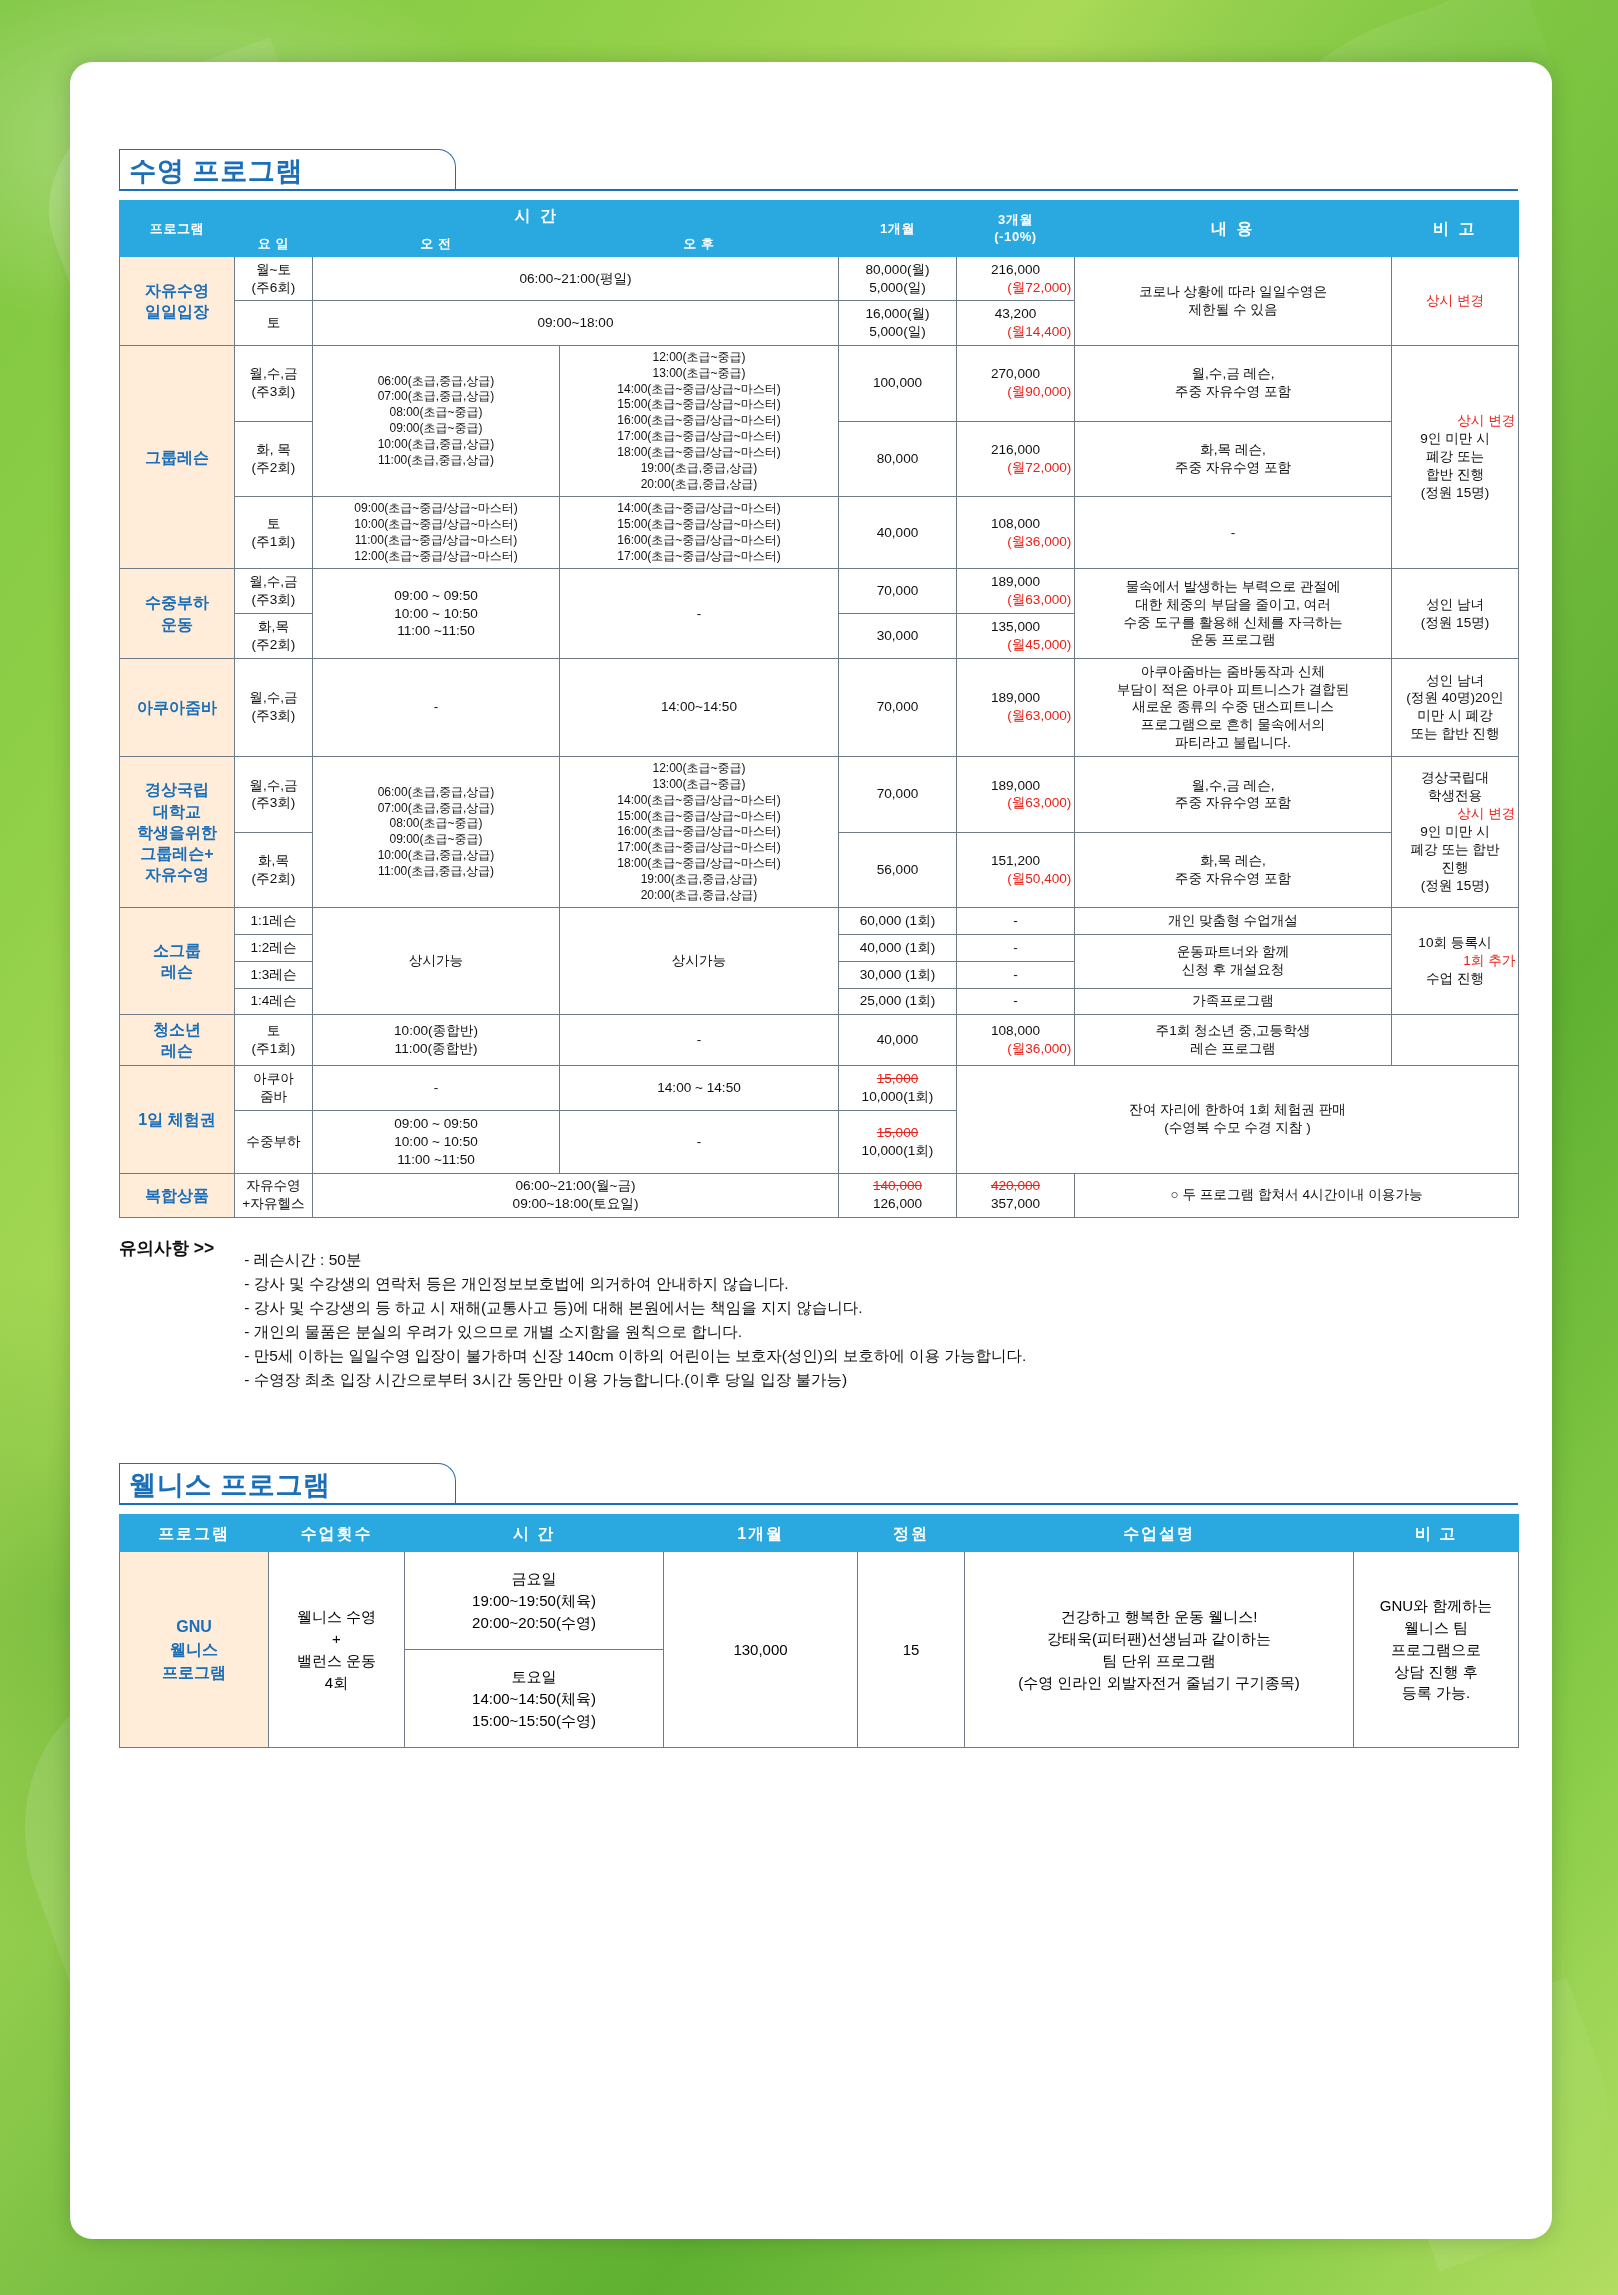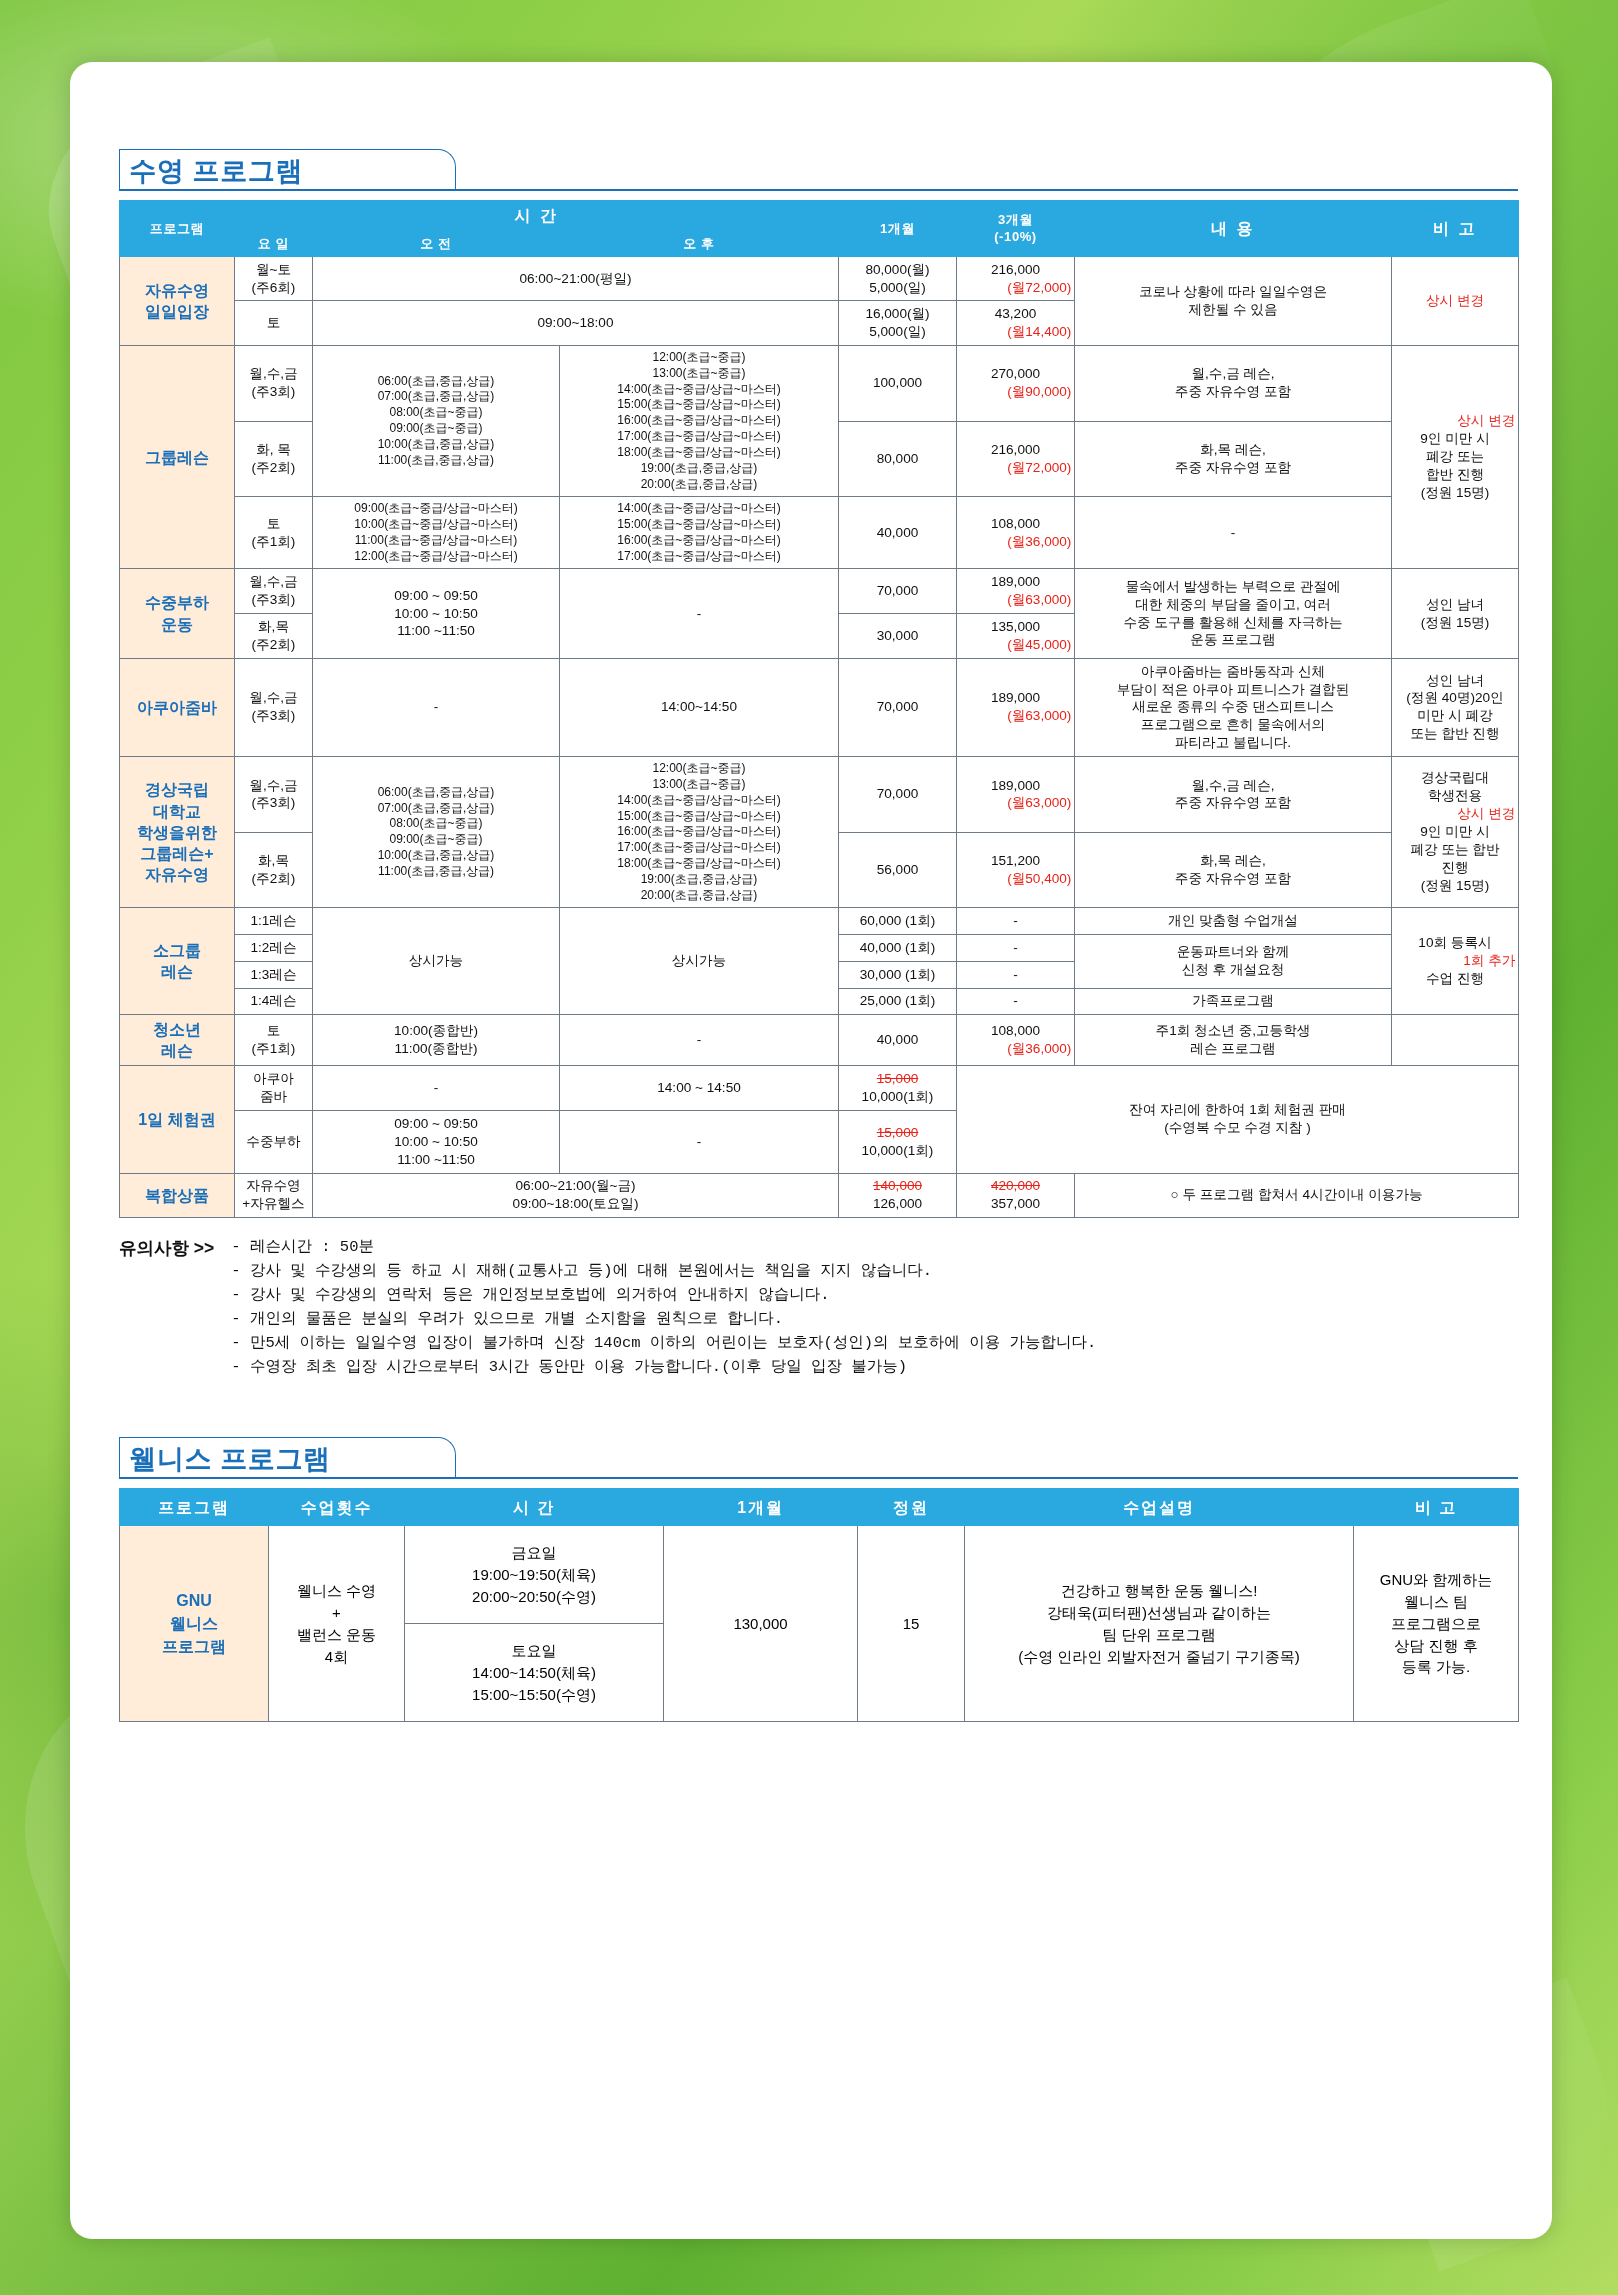--- a/index.html
+++ b/index.html
@@ -138,24 +138,23 @@
   }
   .notes-label {
     font-size: 17.5px;
     font-weight: bold;
     color: #111;
     white-space: nowrap;
     padding-top: 1.3px;
     margin-right: 17px;
   }
   .notes ul {
-    margin: 0;
+    margin: 13px;
     padding: 0;
     list-style: none;
-    font-family: Liberation Mono, monospace;
   }
   .notes li {
     font-size: 15.5px;
     line-height: 1.55;
     color: #111;
     white-space: nowrap;
   }
   .notes li::before {
     content: "- ";
   }
@@ -515,22 +514,22 @@
         </td>
         <td colspan="2">○ 두 프로그램 합쳐서 4시간이내 이용가능</td>
       </tr>
     </tbody>
   </table>
 
   <div class="notes">
     <div class="notes-label">유의사항 &gt;&gt;</div>
     <ul>
       <li>레슨시간 : 50분</li>
+      <li>강사 및 수강생의 연락처 등은 개인정보보호법에 의거하여 안내하지 않습니다.</li>
       <li>강사 및 수강생의 등 하교 시 재해(교통사고 등)에 대해 본원에서는 책임을 지지 않습니다.</li>
-      <li>강사 및 수강생의 연락처 등은 개인정보보호법에 의거하여 안내하지 않습니다.</li>
       <li>개인의 물품은 분실의 우려가 있으므로 개별 소지함을 원칙으로 합니다.</li>
       <li>만5세 이하는 일일수영 입장이 불가하며 신장 140cm 이하의 어린이는 보호자(성인)의 보호하에 이용 가능합니다.</li>
       <li>수영장 최초 입장 시간으로부터 3시간 동안만 이용 가능합니다.(이후 당일 입장 불가능)</li>
     </ul>
   </div>
 
   <div class="wellness-wrap">
     <div class="section-title-wrap">
       <div class="tab-shape"></div>
       <div class="tab-underline"></div>

